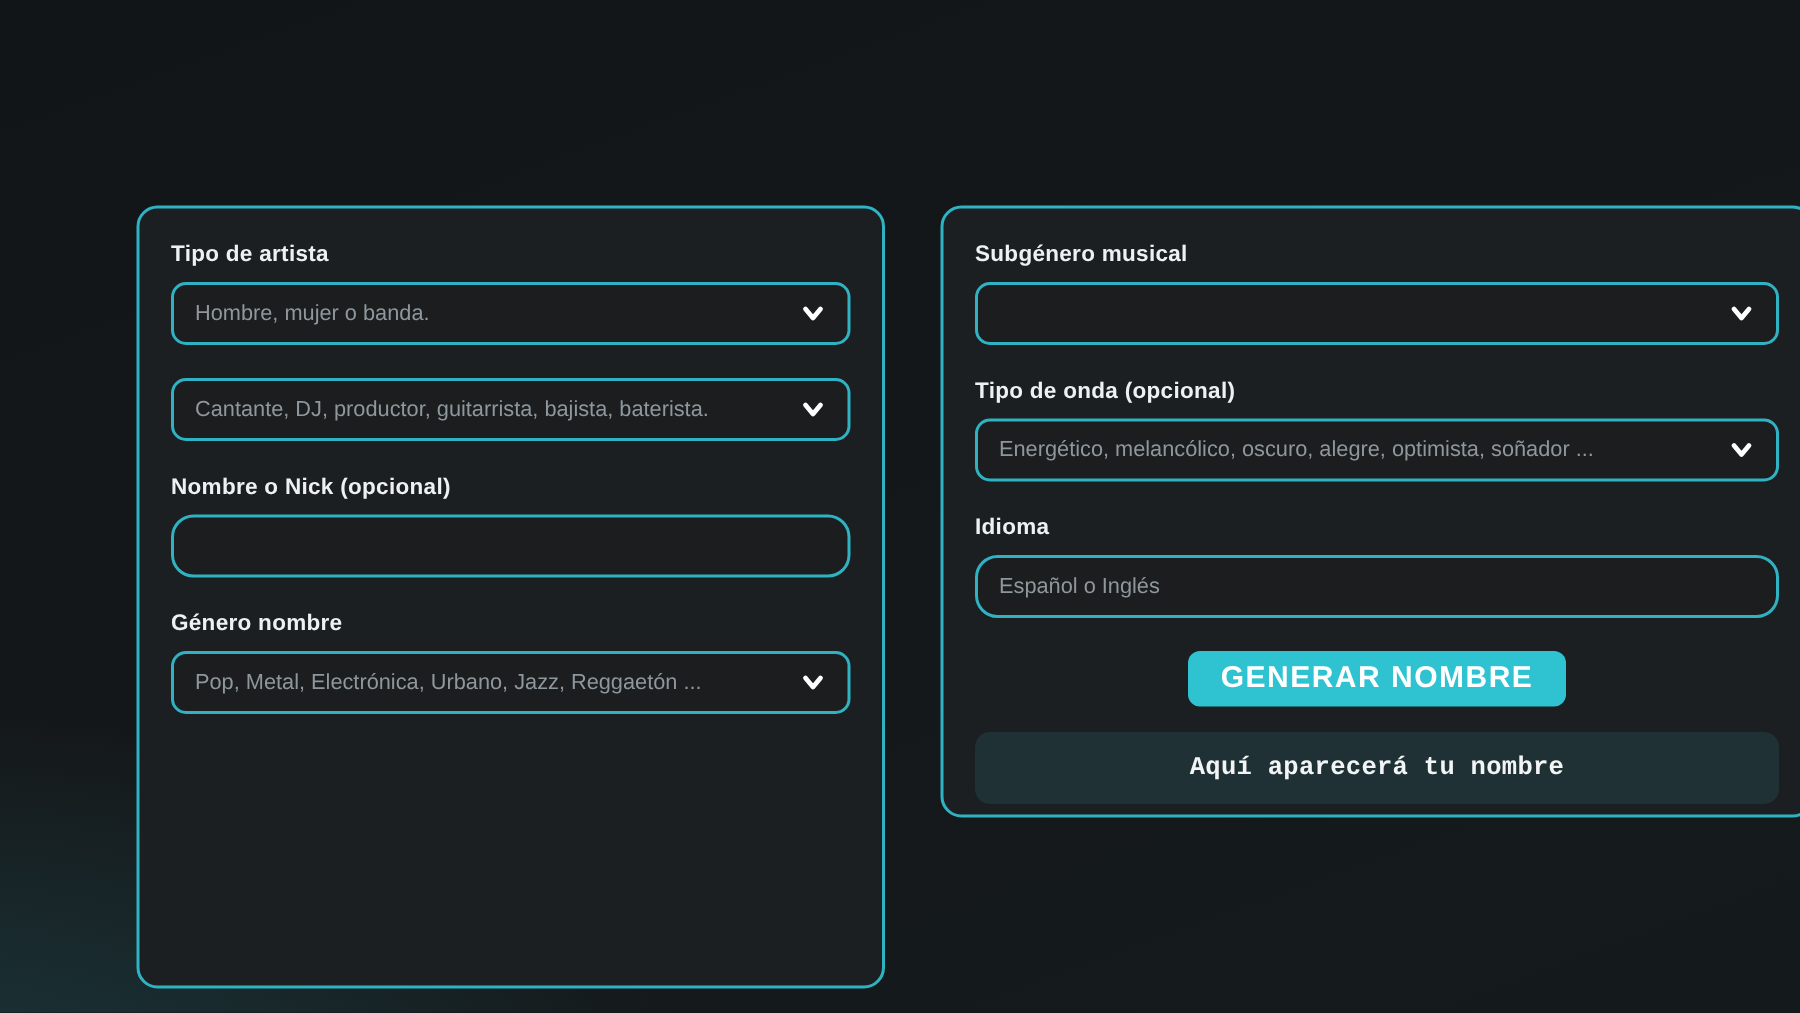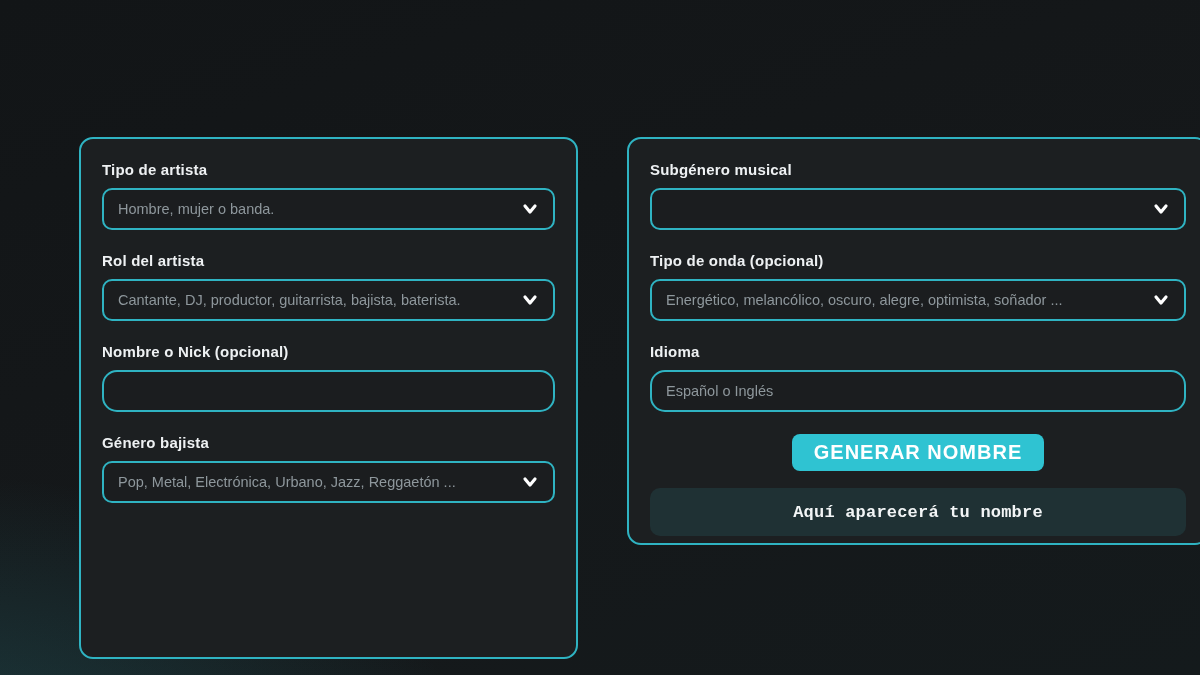--- a/index.html
+++ b/index.html
@@ -12,21 +12,21 @@
     background-color: #131619;
     position: relative;
   }
   .panel {
     position: absolute;
     border: 2px solid #2fb3c2;
     border-radius: 14px;
     background: #1c1f21;
     padding: 22px 21px;
   }
-  .panel-left  { left: 79px;  top: 137px; width: 499px; height: 522px; }
+  .panel-left  { left: 91px;  top: 137px; width: 499px; height: 522px; }
   .panel-right { left: 627px; top: 137px; width: 582px; height: 408px; }
 
   .field { margin-bottom: 22px; }
   .field-label {
     color: #eef1f3;
     font-size: 15px;
     font-weight: 700;
     letter-spacing: 0.2px;
     margin-bottom: 10px;
   }
@@ -105,38 +105,37 @@
       <span class="ph">Hombre, mujer o banda.</span>
       <span class="chev">
         <svg width="18" height="16" viewBox="0 0 18 16">
             <polyline points="4,5 9,11 14,5" fill="none" stroke="#ffffff" stroke-width="3.2" stroke-linecap="round" stroke-linejoin="round"></polyline>
           </svg>
       </span>
     </div>
   </div>
 
   <div class="field">
-    <div class="field-label">Rol del artista</div>
     <div class="control" role="combobox">
       <span class="ph">Cantante, DJ, productor, guitarrista, bajista, baterista.</span>
       <span class="chev">
         <svg width="18" height="16" viewBox="0 0 18 16">
             <polyline points="4,5 9,11 14,5" fill="none" stroke="#ffffff" stroke-width="3.2" stroke-linecap="round" stroke-linejoin="round"></polyline>
           </svg>
       </span>
     </div>
   </div>
 
   <div class="field">
     <div class="field-label">Nombre o Nick (opcional)</div>
     <input class="control" type="text" placeholder="" style="">
   </div>
 
   <div class="field">
-    <div class="field-label">Género bajista</div>
+    <div class="field-label">Género nombre</div>
     <div class="control" role="combobox">
       <span class="ph">Pop, Metal, Electrónica, Urbano, Jazz, Reggaetón ...</span>
       <span class="chev">
         <svg width="18" height="16" viewBox="0 0 18 16">
             <polyline points="4,5 9,11 14,5" fill="none" stroke="#ffffff" stroke-width="3.2" stroke-linecap="round" stroke-linejoin="round"></polyline>
           </svg>
       </span>
     </div>
   </div>
 

